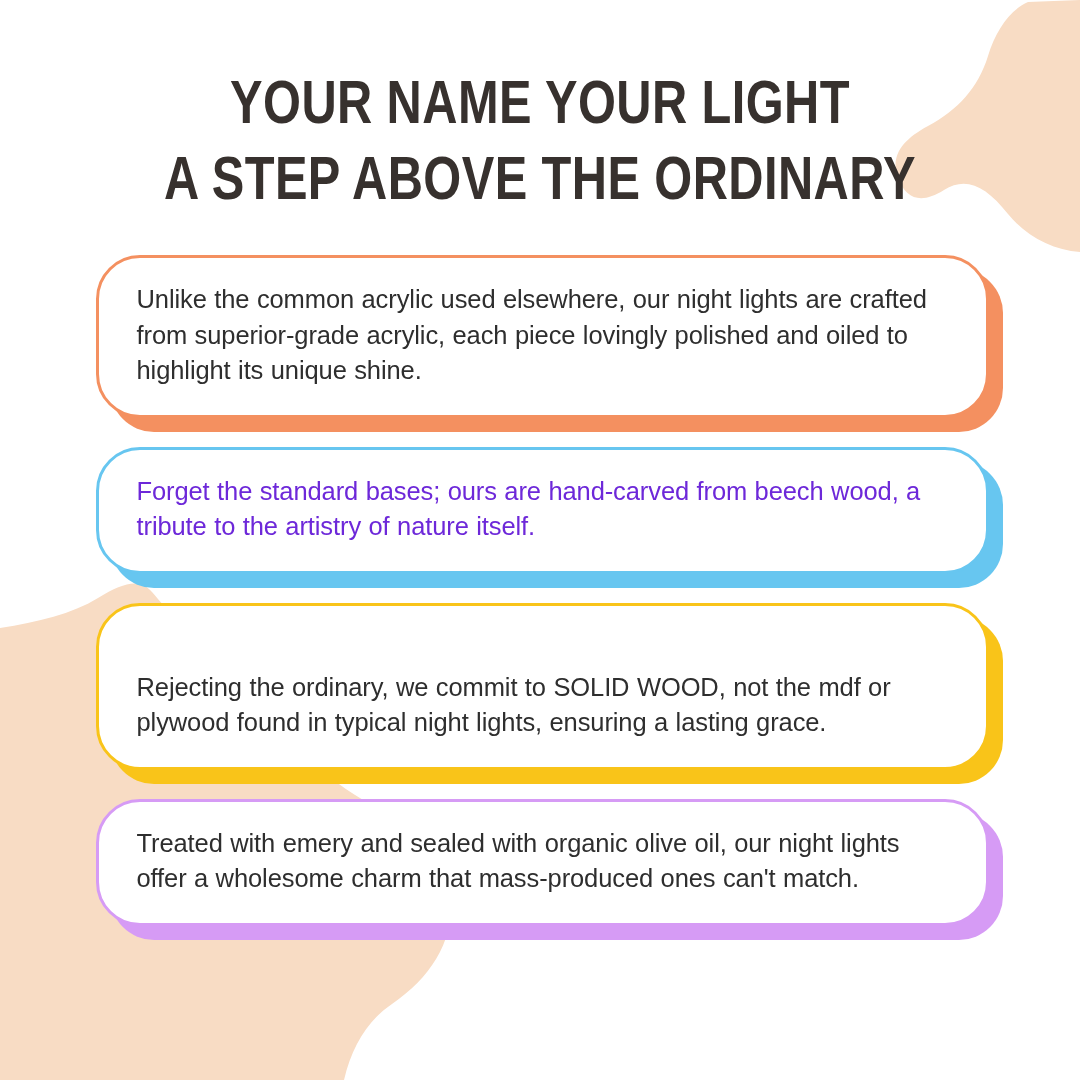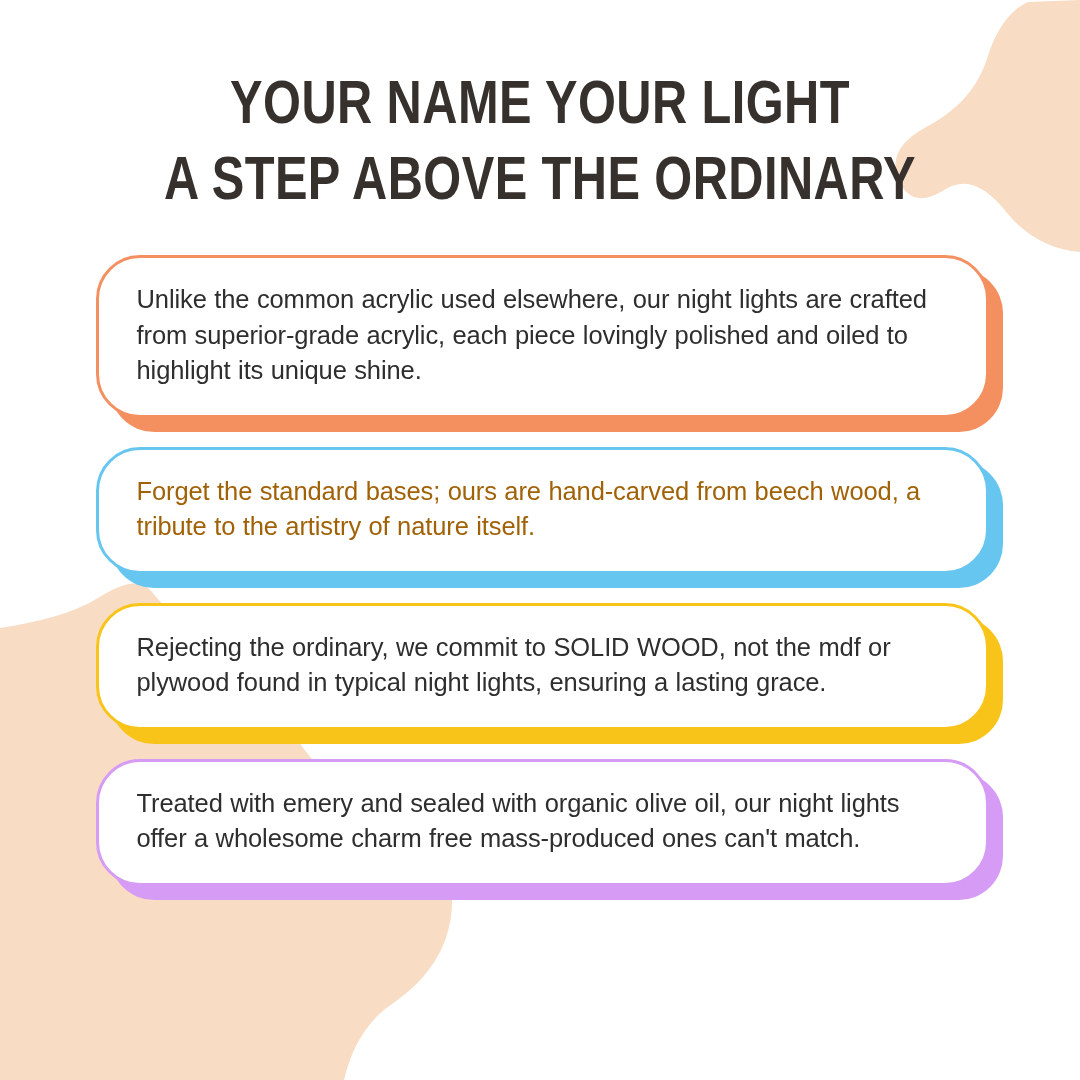--- a/index.html
+++ b/index.html
@@ -131,33 +131,33 @@
     <div class="card-wrap h3">
       <div class="card-shadow" style="background: rgb(244, 144, 96);"></div>
       <div class="card" style="border-color: rgb(244, 144, 96);">
         <p class="card-text" style="color: rgb(46, 46, 46);">Unlike the common acrylic used elsewhere, our night lights are crafted from superior-grade acrylic, each piece lovingly polished and oiled to highlight its unique shine.</p>
       </div>
     </div>
 
     <div class="card-wrap h2">
       <div class="card-shadow" style="background: rgb(103, 198, 240);"></div>
       <div class="card" style="border-color: rgb(103, 198, 240);">
-        <p class="card-text" style="color: #a16207;">Forget the standard bases; ours are hand-carved from beech wood, a tribute to the artistry of nature itself.</p>
+        <p class="card-text" style="color: #6d28d9;">Forget the standard bases; ours are hand-carved from beech wood, a tribute to the artistry of nature itself.</p>
       </div>
     </div>
 
     <div class="card-wrap h3">
       <div class="card-shadow" style="background: rgb(249, 196, 25);"></div>
       <div class="card" style="border-color: rgb(249, 196, 25);">
-        <p class="card-text" style="color: rgb(46, 46, 46);">Rejecting the ordinary, we commit to SOLID WOOD, not the mdf or plywood found in typical night lights, ensuring a lasting grace.</p>
+        <p class="card-text" style="color: rgb(46, 46, 46); margin-top: 40px;">Rejecting the ordinary, we commit to SOLID WOOD, not the mdf or plywood found in typical night lights, ensuring a lasting grace.</p>
       </div>
     </div>
 
     <div class="card-wrap h3">
       <div class="card-shadow" style="background: rgb(214, 155, 245);"></div>
       <div class="card" style="border-color: rgb(214, 155, 245);">
-        <p class="card-text" style="color: rgb(46, 46, 46);">Treated with emery and sealed with organic olive oil, our night lights offer a wholesome charm free mass-produced ones can't match.</p>
+        <p class="card-text" style="color: rgb(46, 46, 46);">Treated with emery and sealed with organic olive oil, our night lights offer a wholesome charm that mass-produced ones can't match.</p>
       </div>
     </div>
 
 
   </div>
 </div>
 
 </body></html>

